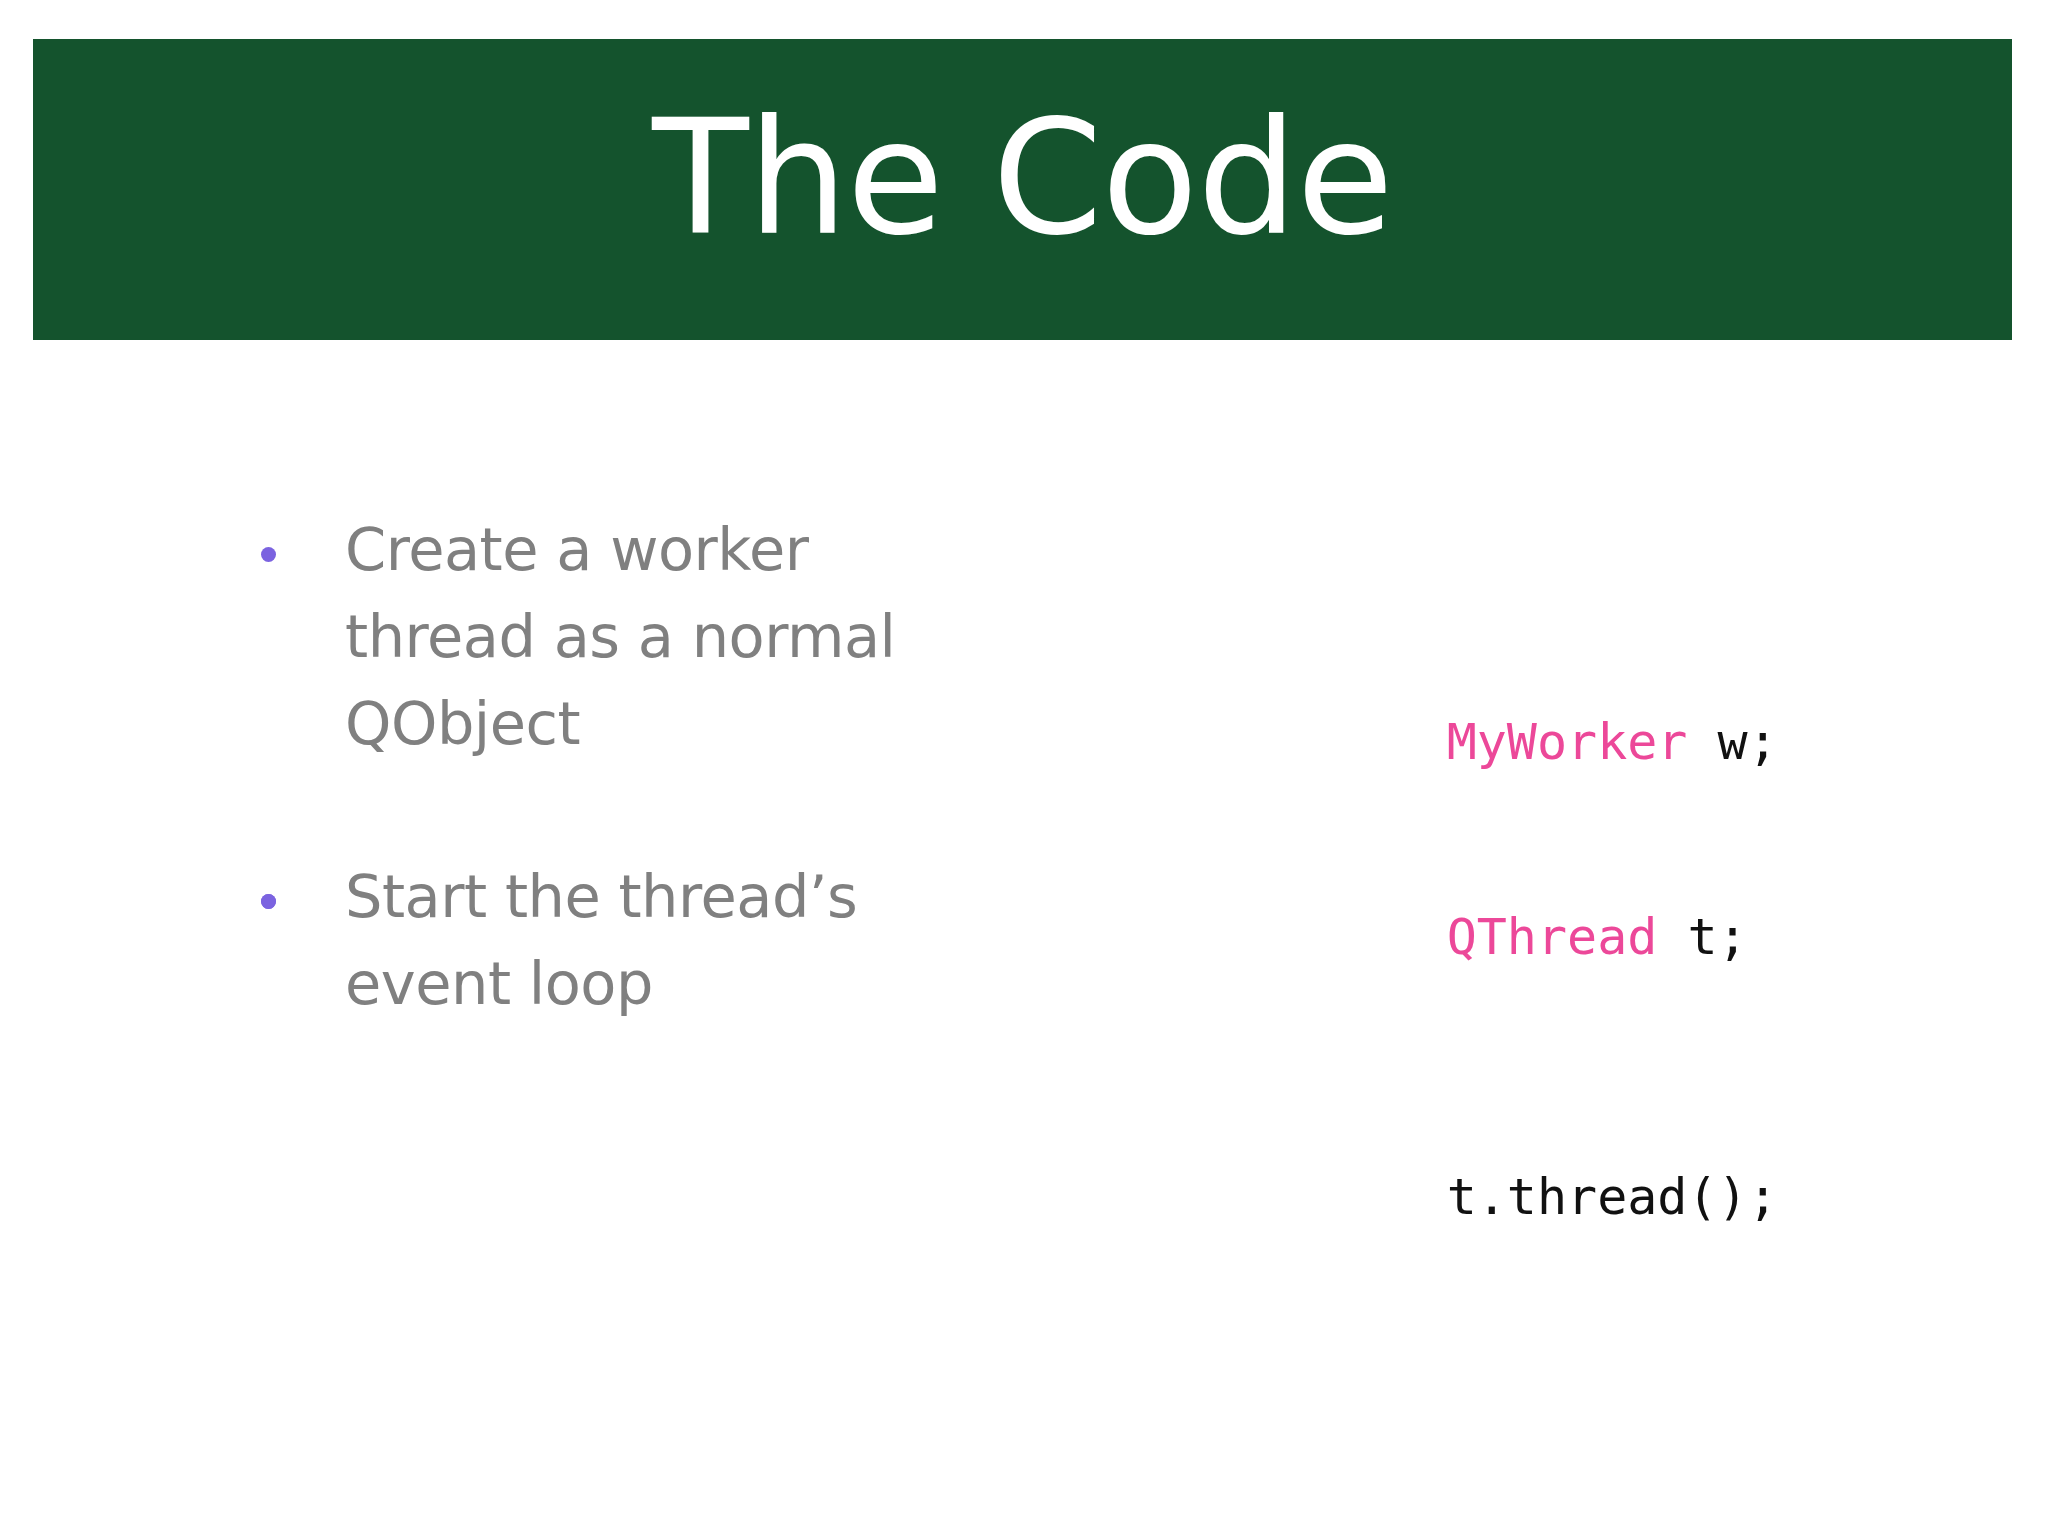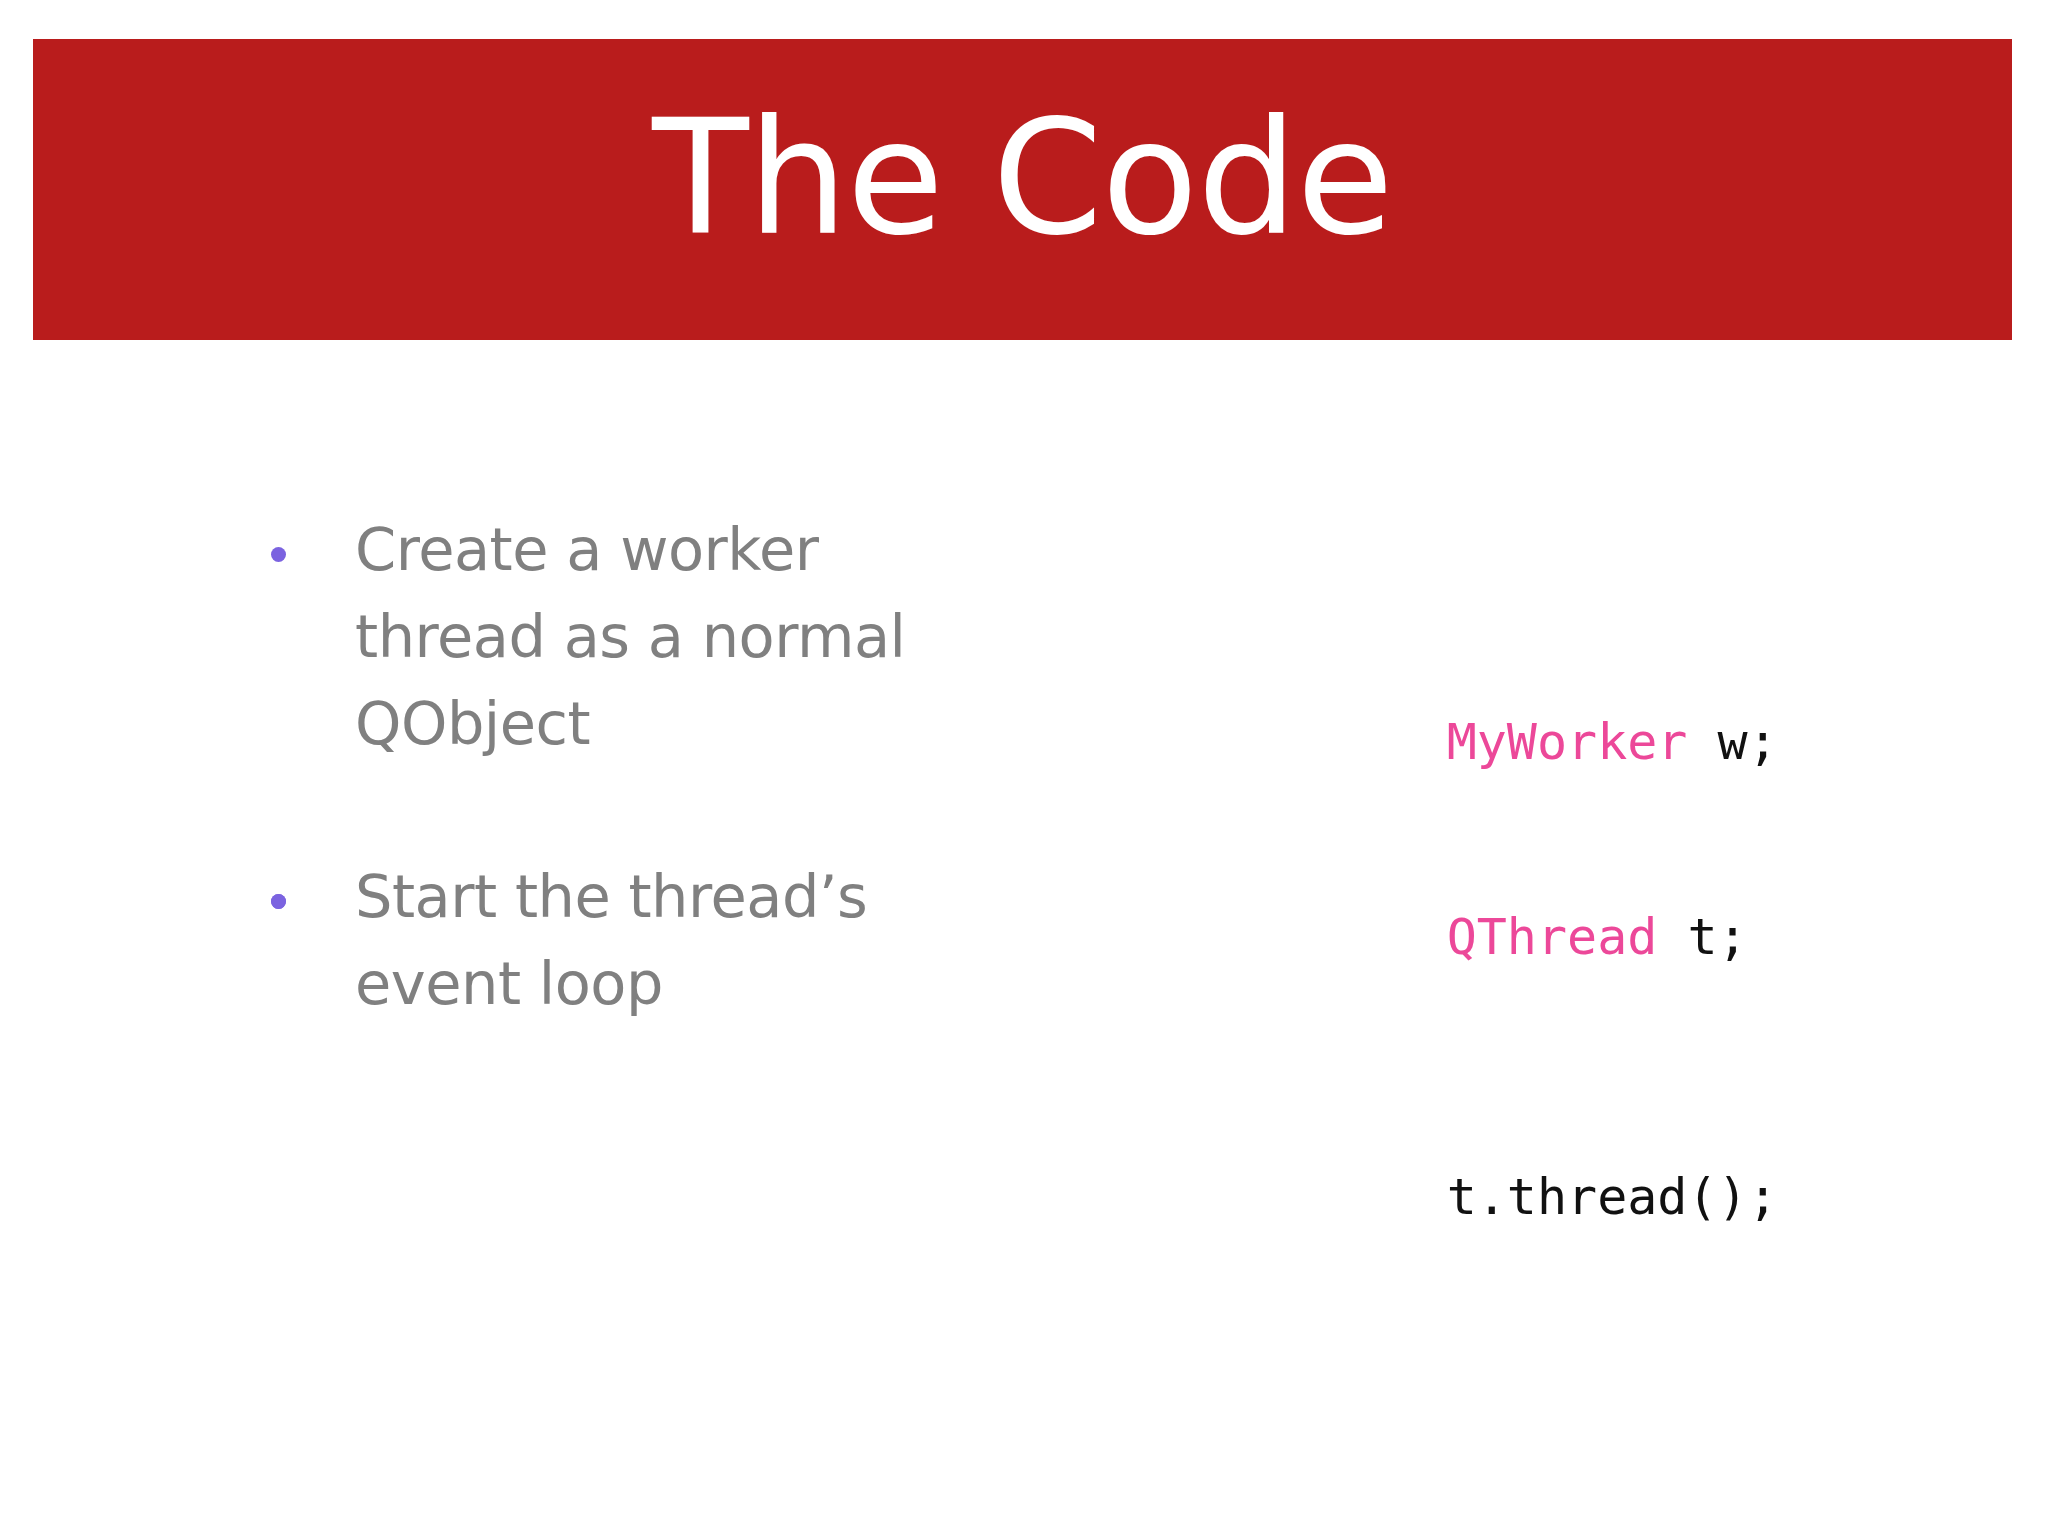--- a/index.html
+++ b/index.html
@@ -21,41 +21,41 @@
     background: #ffffff;
   }
 
   
   #title-banner {
     position: absolute;
     left: 33px;
     top: 39px;
     width: 1979px;
     height: 301px;
-    background: #b91c1c;
+    background: #14532d;
     display: flex;
     align-items: center;
     justify-content: center;
   }
   #title-text {
     font-family: "DejaVu Sans", sans-serif;
     font-size: 158px;
     font-weight: 400;
     color: #ffffff;
     letter-spacing: -1px;
     line-height: 1;
     position: relative;
     top: -12px;
     white-space: nowrap;
   }
 
   
   #bullet-column {
     position: absolute;
-    left: 260px;
+    left: 250px;
     top: 506px;
     width: 700px;
   }
   .bullet-row {
     position: relative;
     padding-left: 95px;
     margin-bottom: 86px;
   }
   .bullet-row:last-child { margin-bottom: 0; }
   .bullet-dot {

